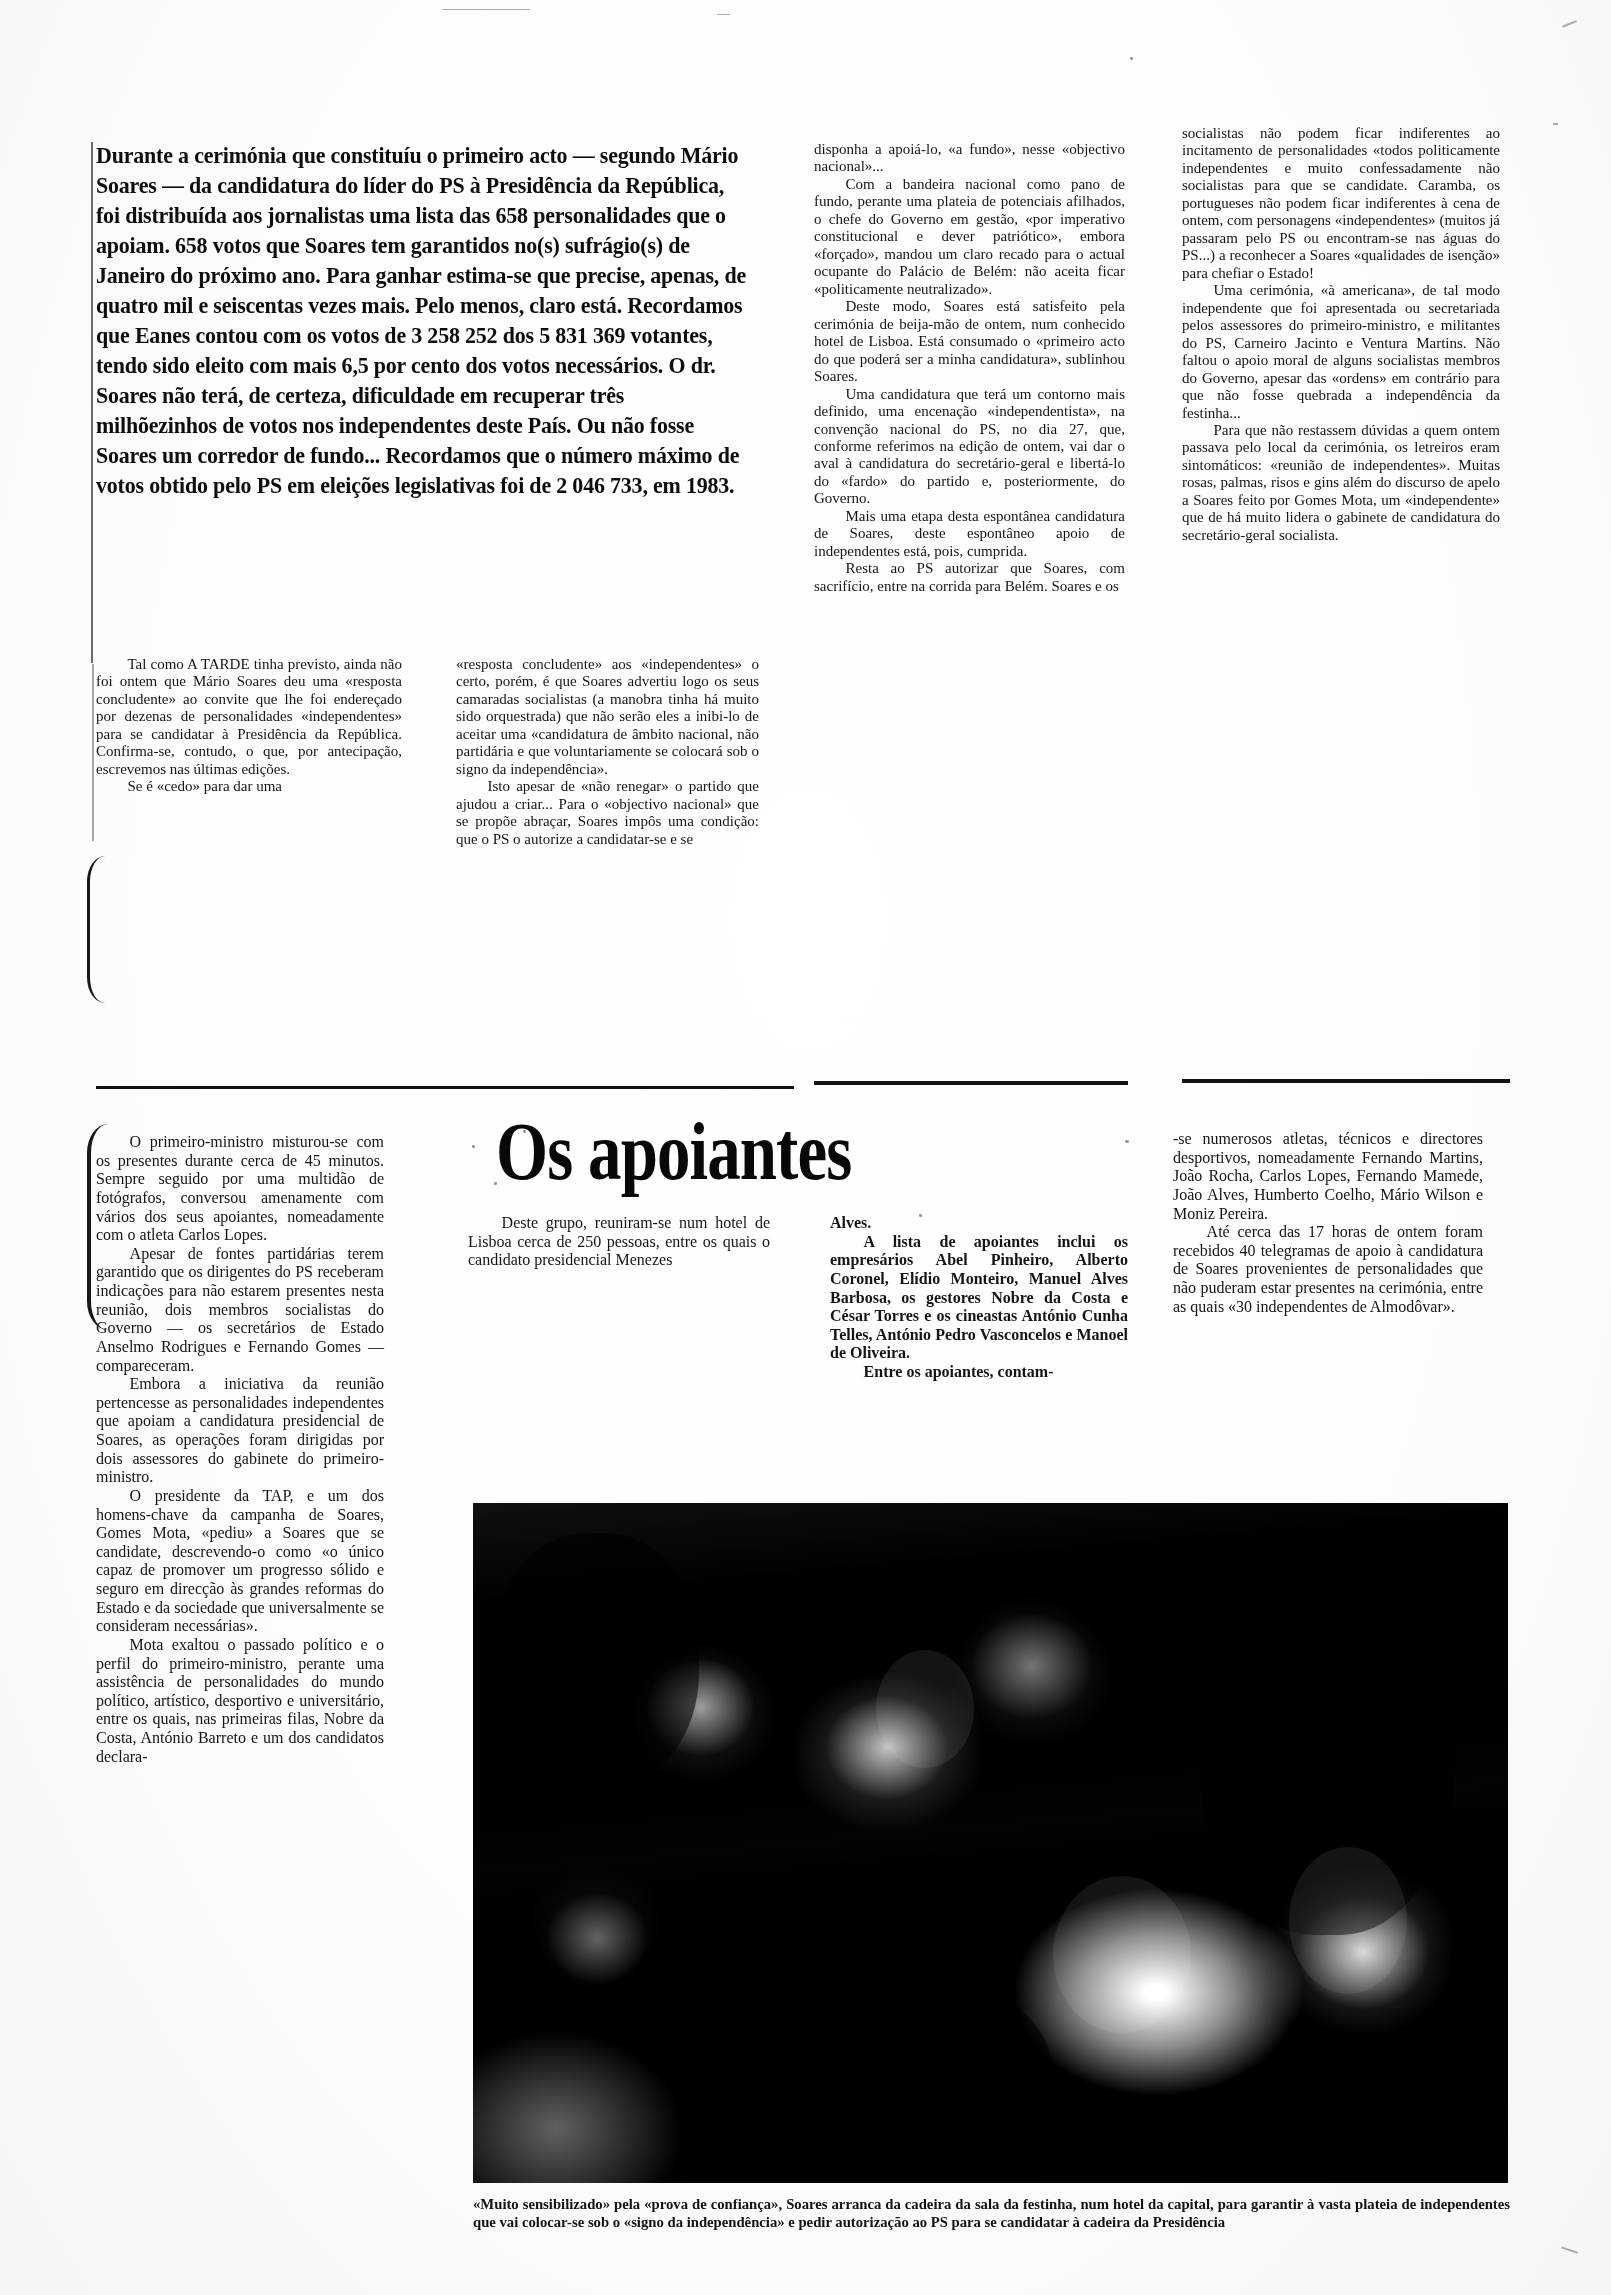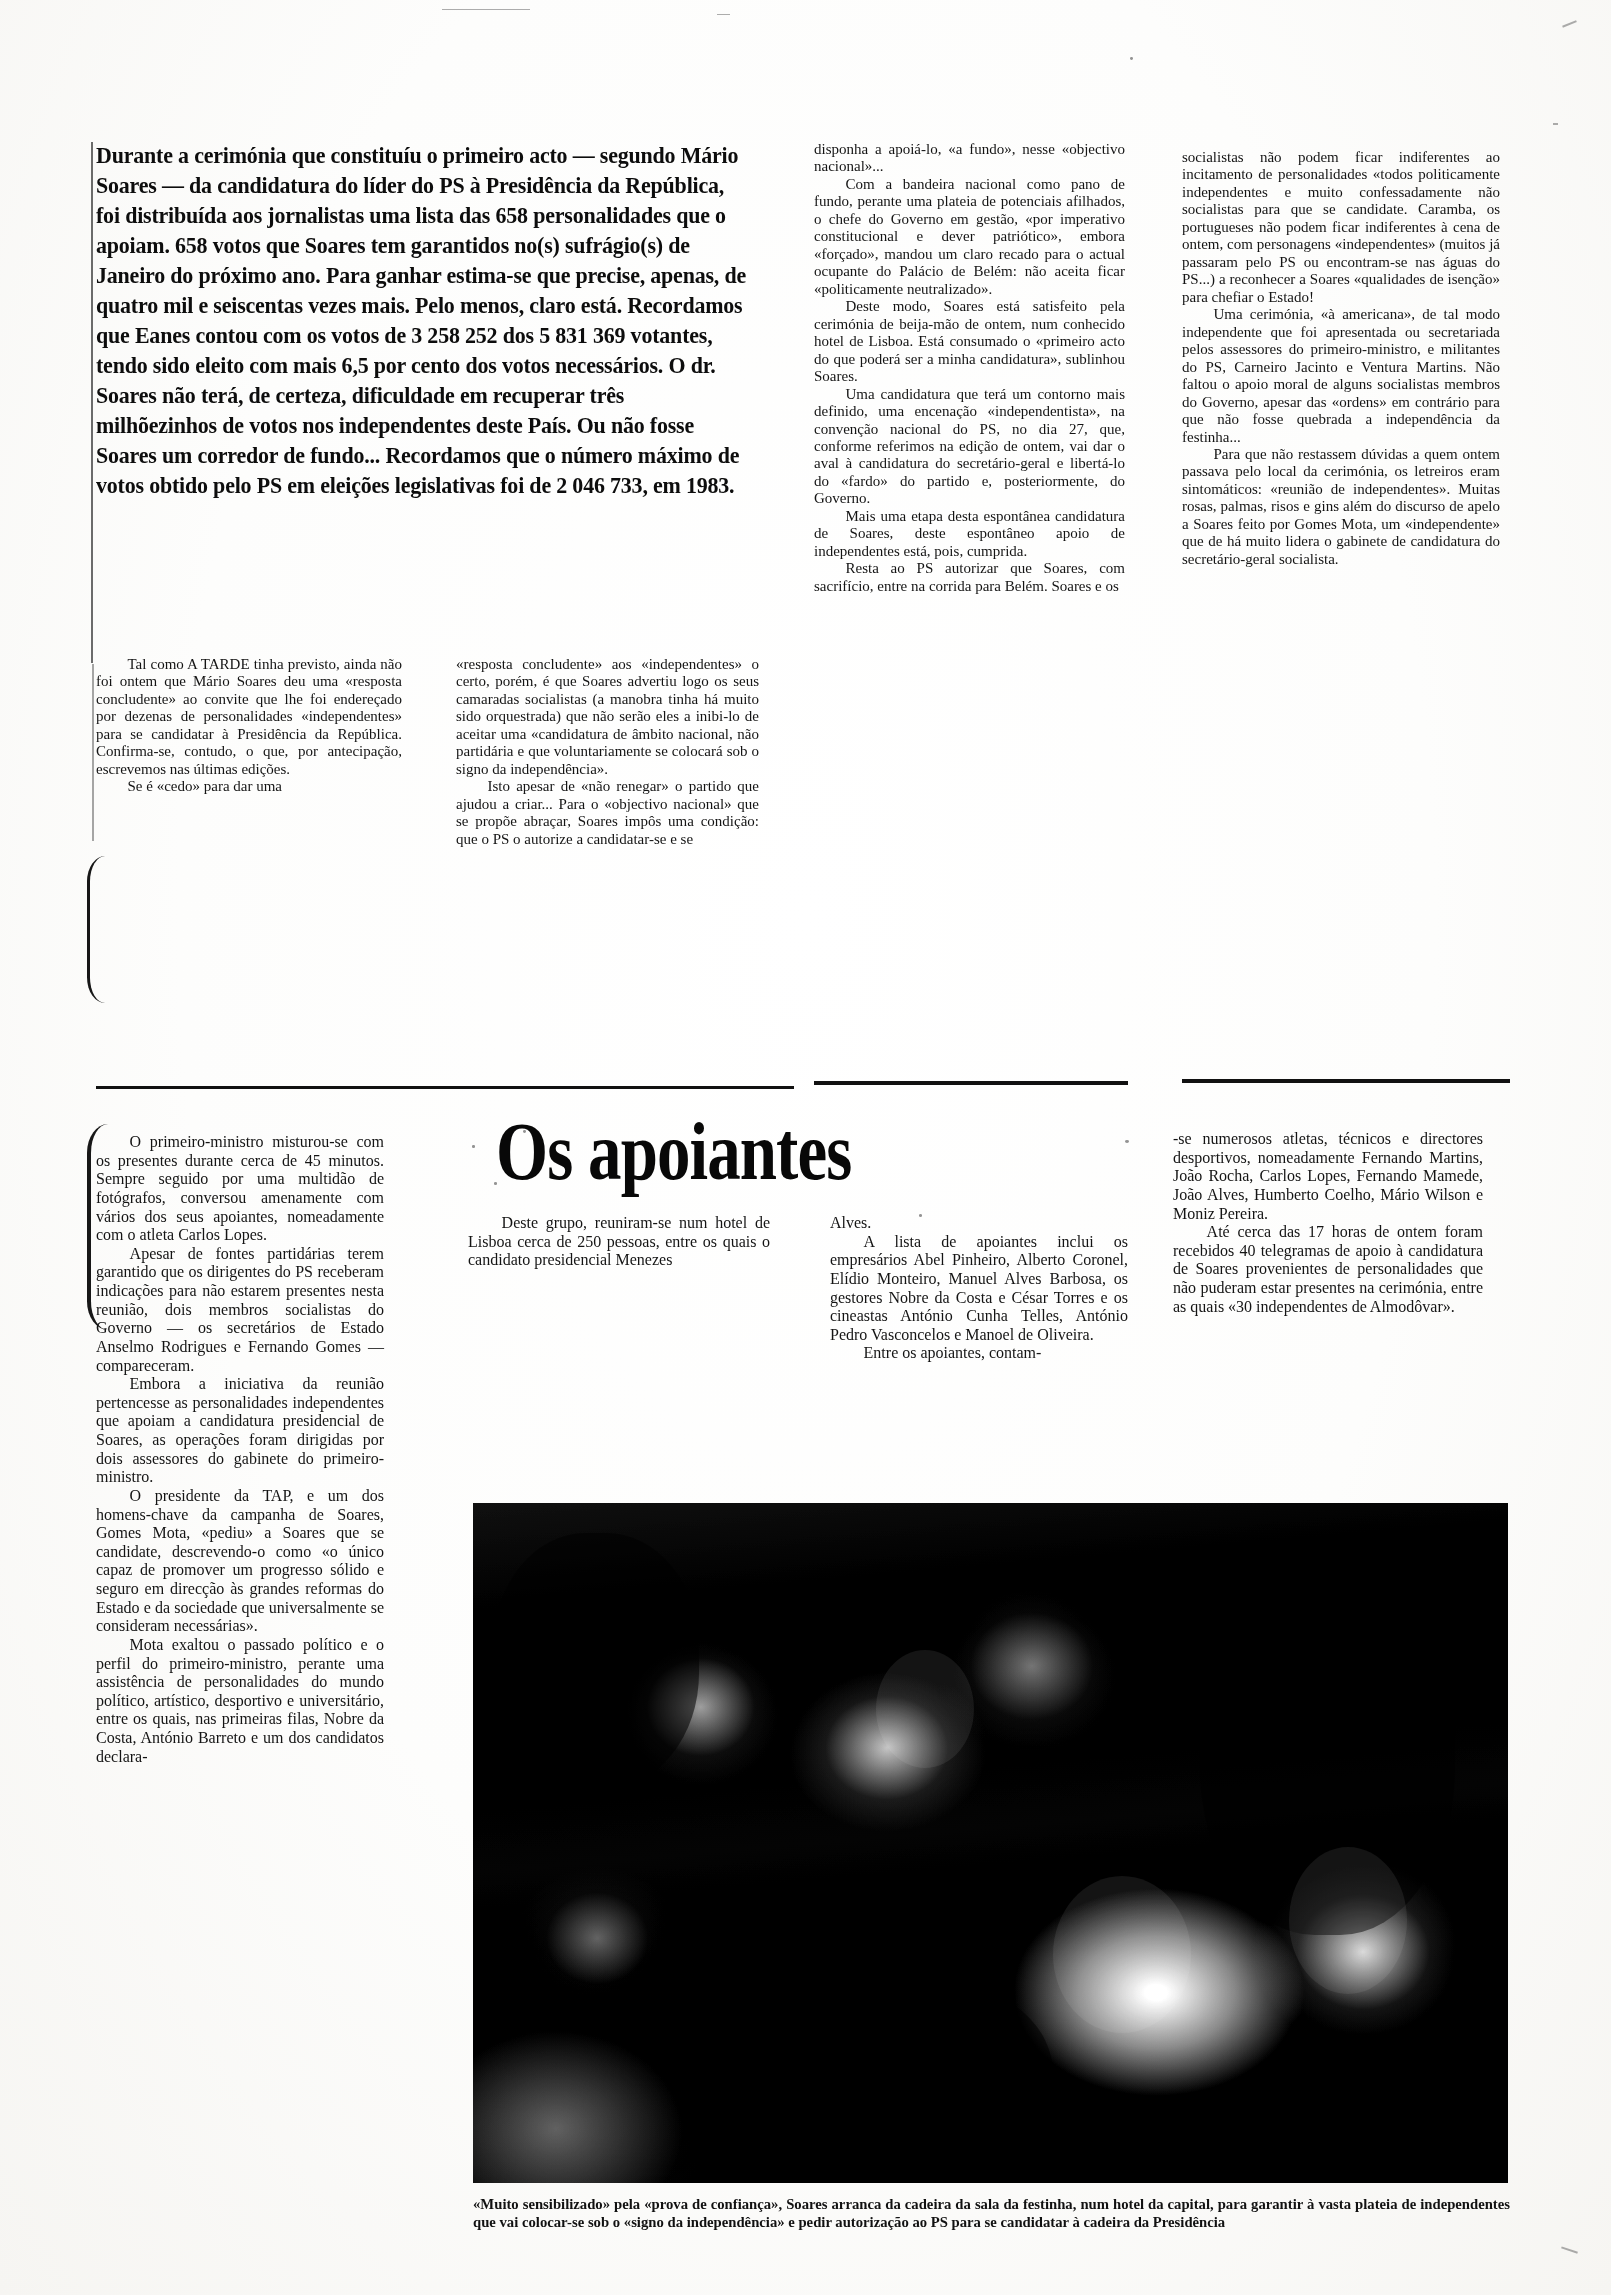--- a/index.html
+++ b/index.html
@@ -49,21 +49,21 @@
   .upper-col{
     position:absolute;
     top:656px;
     font-size:15px;
     line-height:1.165;
     color:#141414;
   }
   #uc1{left:96px;width:306px;}
   #uc2{left:456px;width:303px;}
   #uc3{left:814px;width:311px;font-family:Liberation Serif, serif;}
-  #uc4{left:1182px;top:149px;width:318px;}
+  #uc4{left:1182px;top:125px;width:318px;}
   #uc3.top{top:141px;}
 
   .upper-col p{margin-bottom:0;}
 
   
   .rule{position:absolute;background:#111;}
 
   
   #headline{
     position:absolute;
@@ -80,21 +80,21 @@
 
   
   .lower-col{
     position:absolute;
     font-size:16px;
     line-height:1.165;
     color:#141414;
   }
   #lc1{left:96px;top:1133px;width:288px;}
   #lc2{left:468px;top:1214px;width:302px;}
-  #lc3{left:830px;top:1214px;width:298px;}
+  #lc3{left:830px;top:1214px;width:298px;font-weight:bold;}
   #lc4{left:1173px;top:1130px;width:310px;}
 
   
   #bracket{
     position:absolute;left:87px;top:1124px;
     width:16.7px;height:206px;
     border-left:4.4px solid #171717;
     border-top-left-radius:79px 108px;
     border-bottom-left-radius:79px 108px;
   }

